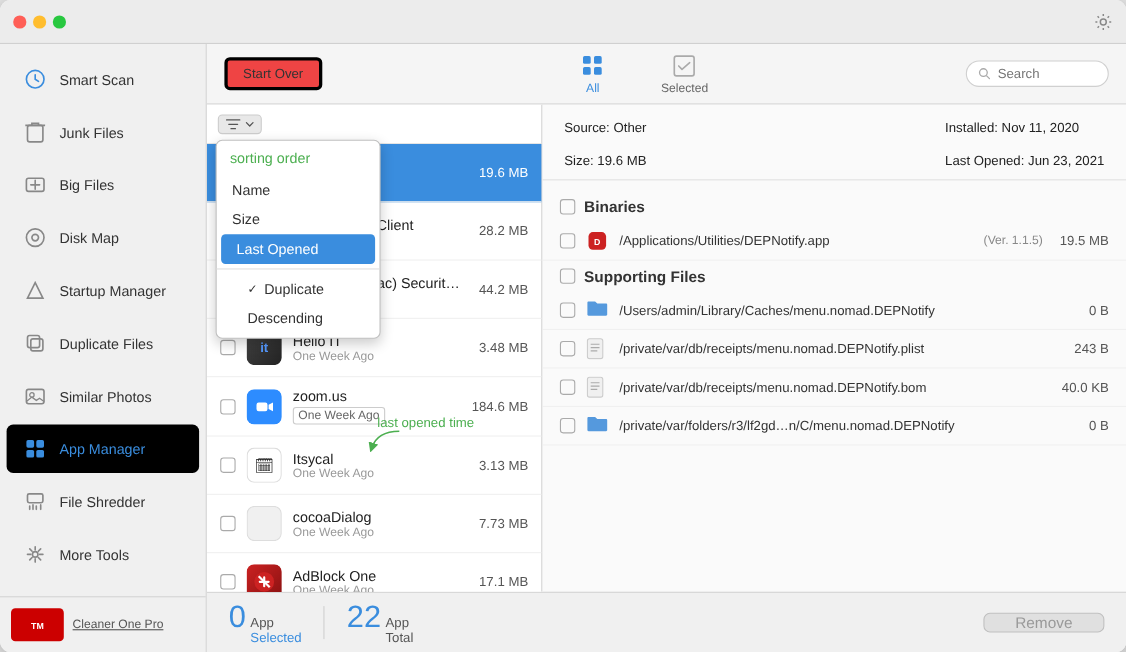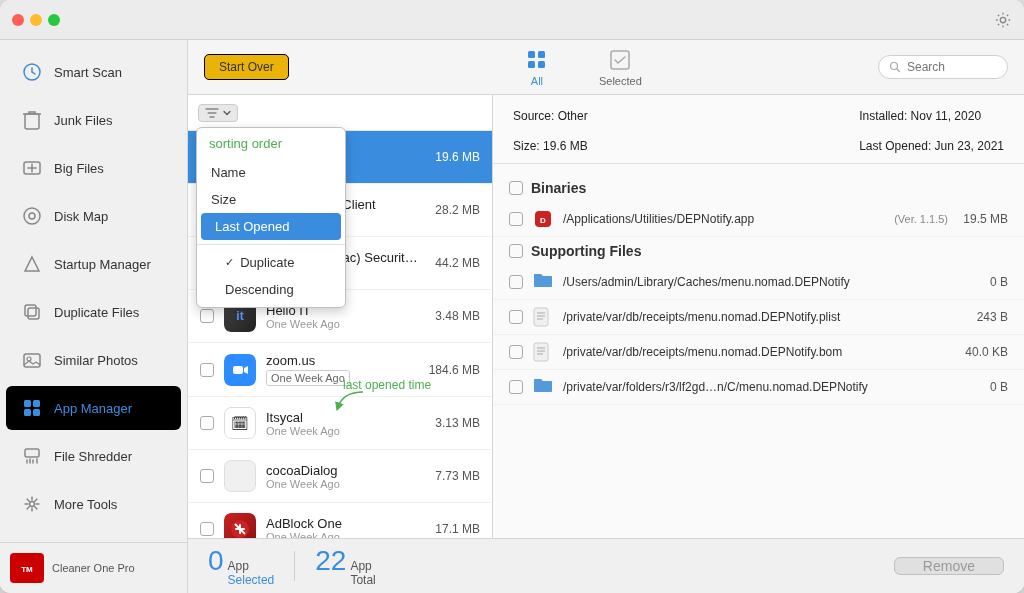--- a/index.html
+++ b/index.html
@@ -85,34 +85,35 @@
     }
     .sidebar-bottom {
       margin-top: auto;
       padding: 10px;
       border-top: 1px solid #d5d5d5;
       display: flex;
       align-items: center;
       gap: 8px;
     }
     .brand-logo {
-      width: 34px;
+      width: 48px;
       height: 30px;
       background: #cc0000;
       border-radius: 4px;
       display: flex;
       align-items: center;
       justify-content: center;
       color: white;
       font-size: 8px;
       font-weight: bold;
     }
     .brand-name {
       font-size: 11px;
       color: #555;
+      text-decoration: underline;
     }
     
     .main-content {
       flex: 1;
       display: flex;
       flex-direction: column;
       overflow: hidden;
     }
     
     .top-bar {
@@ -120,22 +121,22 @@
       background: #f5f5f5;
       border-bottom: 1px solid #d5d5d5;
       display: flex;
       align-items: center;
       padding: 0 16px;
       gap: 16px;
       flex-shrink: 0;
     }
     .start-over-btn {
       padding: 5px 14px;
-      background: #eab308;
-      border: 1px solid #000000;
+      background: #ef4444;
+      border: 3px solid #000000;
       border-radius: 5px;
       font-size: 12px;
       color: #333;
       cursor: pointer;
     }
     .tab-item {
       display: flex;
       flex-direction: column;
       align-items: center;
       gap: 3px;

